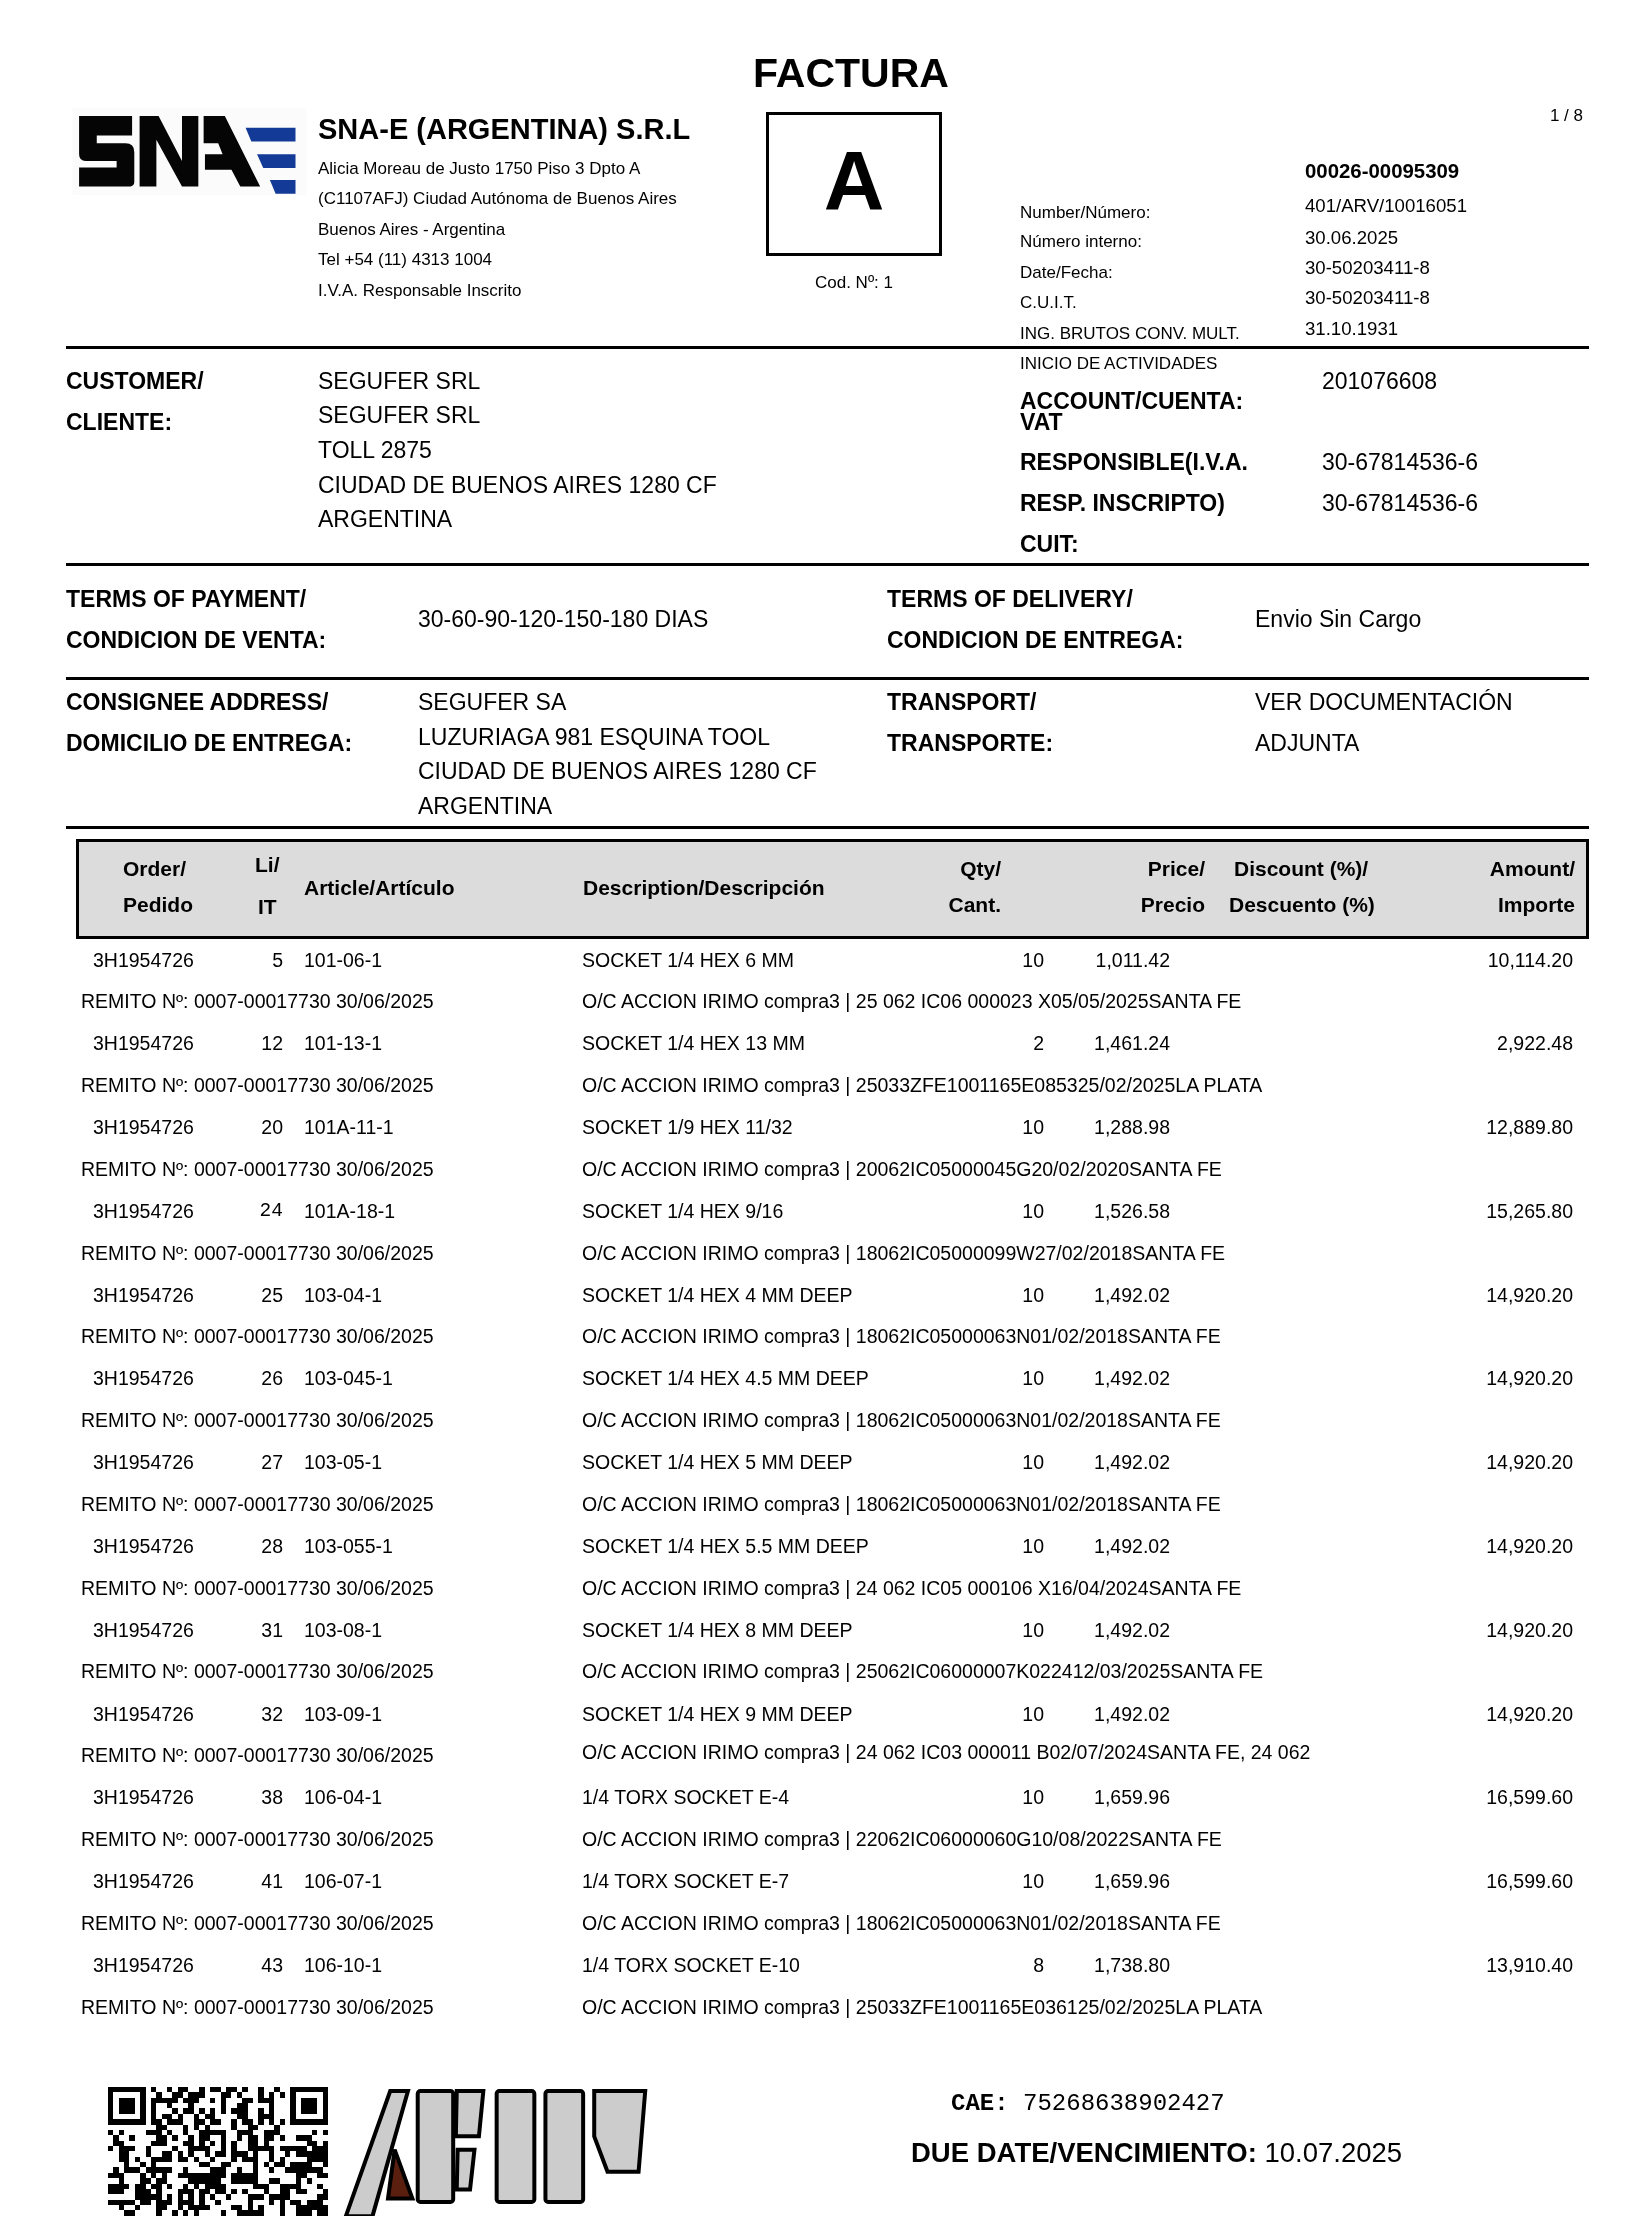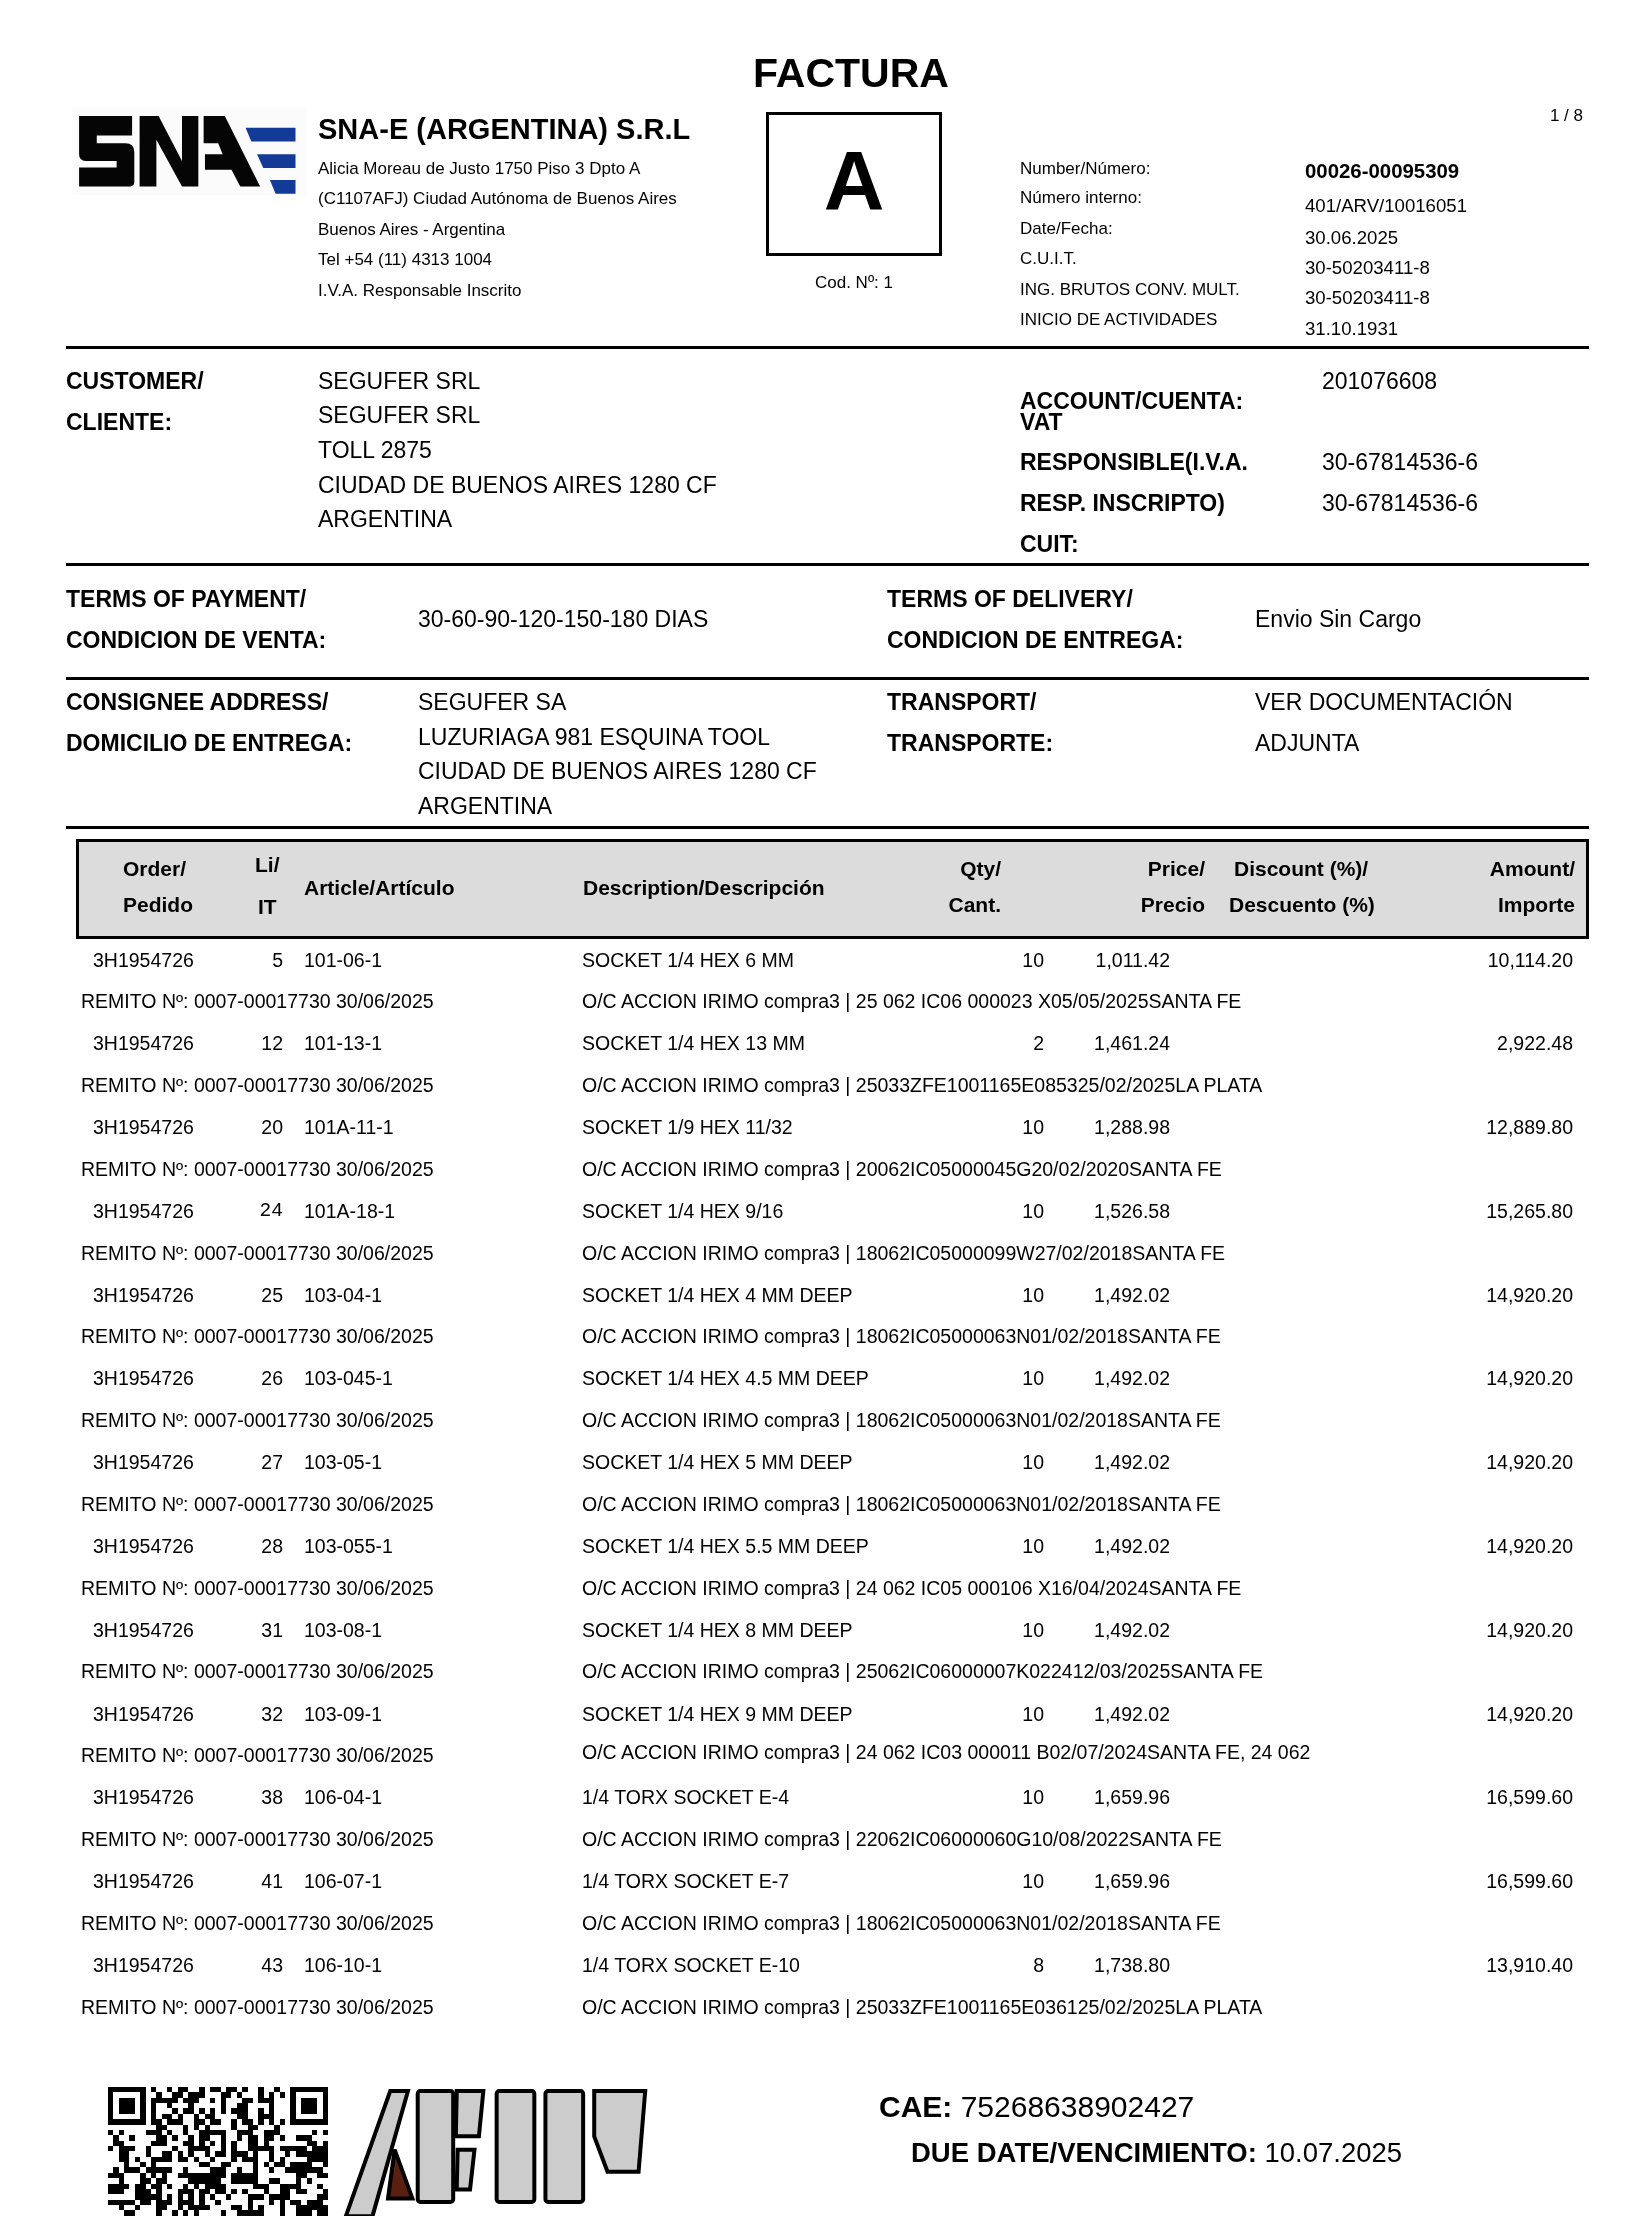--- a/index.html
+++ b/index.html
@@ -11,38 +11,38 @@
 
   
   #factura-title { left:749px; top:50px; width:204px; text-align:center; font-size:41px; font-weight:bold; }
   #logo { left:72px; top:108px; width:235px; height:87px; }
   #company-name { left:318px; top:113px; font-size:29px; font-weight:bold; }
   .company-line { left:318px; font-size:17px; }
   #type-box { left:766px; top:112px; width:170px; height:138px; border:3.1px solid #000; }
   #type-letter { position:absolute; left:0; right:0; top:17.7px; text-align:center; font-size:84px; font-weight:bold; }
   #cod-no { left:766px; top:273px; width:176px; text-align:center; font-size:17px; }
   #page-num { left:1525px; top:106px; width:58px; text-align:right; font-size:17px; }
-  .meta-label { left:1020px; font-size:17px; }
+  .meta-label { left:1020px; font-size:17px;margin-top:44px; }
   .meta-value { left:1305px; font-size:18.6px; }
 
   
   .lbl { font-size:23px; font-weight:bold; }
   .val { font-size:23px; }
 
   
   #table-head { position:absolute; left:76px; top:839px; width:1507px; height:94px;
                 background:#dcdcdc; border:3.1px solid #000; }
   .th { position:absolute; font-size:21px; font-weight:bold; line-height:37px; }
   .td { position:absolute; font-size:19.5px; white-space:nowrap; }
   .r { text-align:right; }
 
   
   #qr { left:108px; top:2087px; width:220px; height:220px; }
   #afip-logo { left:337px; top:2083px; width:408px; height:151px; }
-  #cae { left:879px; top:2090px; font-size:30px; }
+  #cae { left:951px; top:2090px; font-size:24px;font-family:Liberation Mono, monospace; }
   #due { left:911px; top:2137px; font-size:27.5px; }
 </style>
 </head>
 <body>
 
 <div id="factura-title" class="abs">FACTURA</div>
 
 <svg id="logo" class="abs" viewBox="0 0 530 197">
   <rect x="0" y="0" width="530" height="197" fill="#fbfbfb"></rect>
 

